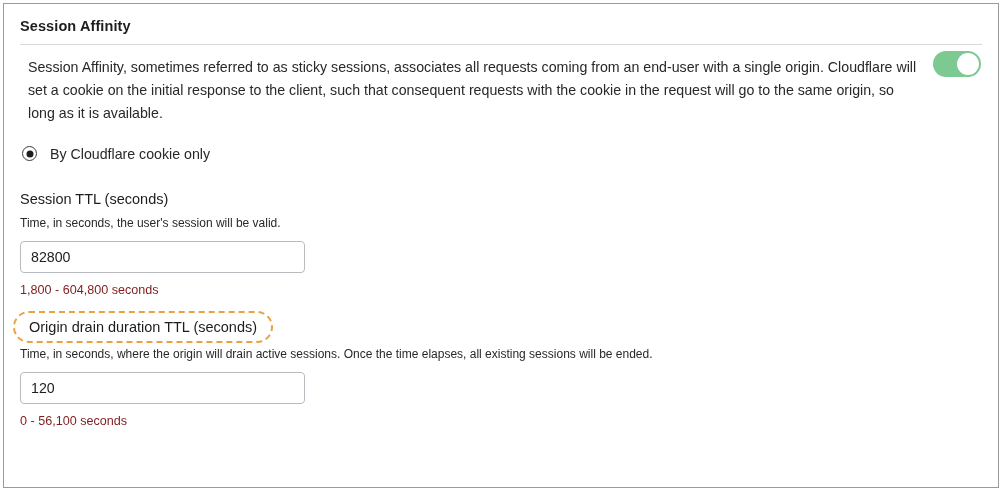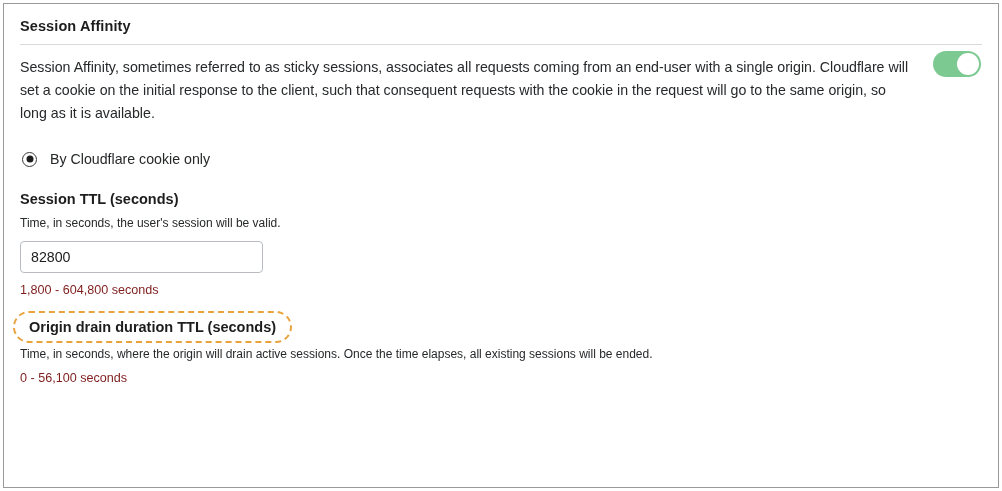--- a/index.html
+++ b/index.html
@@ -40,21 +40,21 @@
   .divider {
     height: 1px;
     background: #d9d9d9;
     margin: 10px 0 11px 0;
   }
   .desc {
     font-size: 14.2px;
     line-height: 1.62;
     color: #26282a;
     max-width: 890px;
-    margin: 0;
+    margin: 8px;
   }
   .toggle {
     position: absolute;
     right: 17px;
     top: 47px;
     width: 48px;
     height: 26px;
     border-radius: 13px;
     background: #7cc992;
     border: none;
@@ -67,21 +67,20 @@
     width: 22px;
     height: 22px;
     border-radius: 50%;
     background: #ffffff;
   }
   .radios {
     margin-top: 21px;
   }
   .radio-row {
     display: flex;
-    align-items: center;
     height: 26px;
     margin-bottom: 10px;
     cursor: pointer;
   }
   .radio {
     width: 15px;
     height: 15px;
     border-radius: 50%;
     border: 1.4px solid #3b3b3b;
     box-sizing: border-box;
@@ -101,33 +100,33 @@
     border-radius: 50%;
     background: #1d1d1d;
   }
   .radio-label {
     font-size: 14.2px;
     color: #26282a;
     margin-left: 13px;
   }
   .field-label {
     font-size: 14.5px;
-    font-weight: bold;
+    font-weight: normal;
     color: #1d1d1d;
     margin-top: 19px;
   }
   .field-help {
     font-size: 12px;
     color: #26282a;
     margin-top: 9px;
   }
   .text-input {
     display: block;
     margin-top: 11px;
-    width: 243px;
+    width: 285px;
     height: 32px;
     box-sizing: border-box;
     border: 1px solid #b8bcc0;
     border-radius: 4px;
     padding: 0 10px;
     font-family: "Liberation Sans", sans-serif;
     font-size: 14.2px;
     color: #1d1d1d;
     background: #fff;
   }
@@ -183,16 +182,17 @@
     <div class="field-label">Session TTL (seconds)</div>
     <div class="field-help">Time, in seconds, the user's session will be valid.</div>
     <input class="text-input" type="text" value="82800" style="">
     <div class="range-hint">1,800 - 604,800 seconds</div>
 
     <div class="highlight-wrap">
       <span class="dashed-ring"></span>
       <div class="field-label">Origin drain duration TTL (seconds)</div>
     </div>
     <div class="field-help">Time, in seconds, where the origin will drain active sessions. Once the time elapses, all existing sessions will be ended.</div>
+    <input class="text-input" type="text" value="120" style="">
     <div class="range-hint">0 - 56,100 seconds</div>
 
   </div>
 </div>
 
 </body></html>

